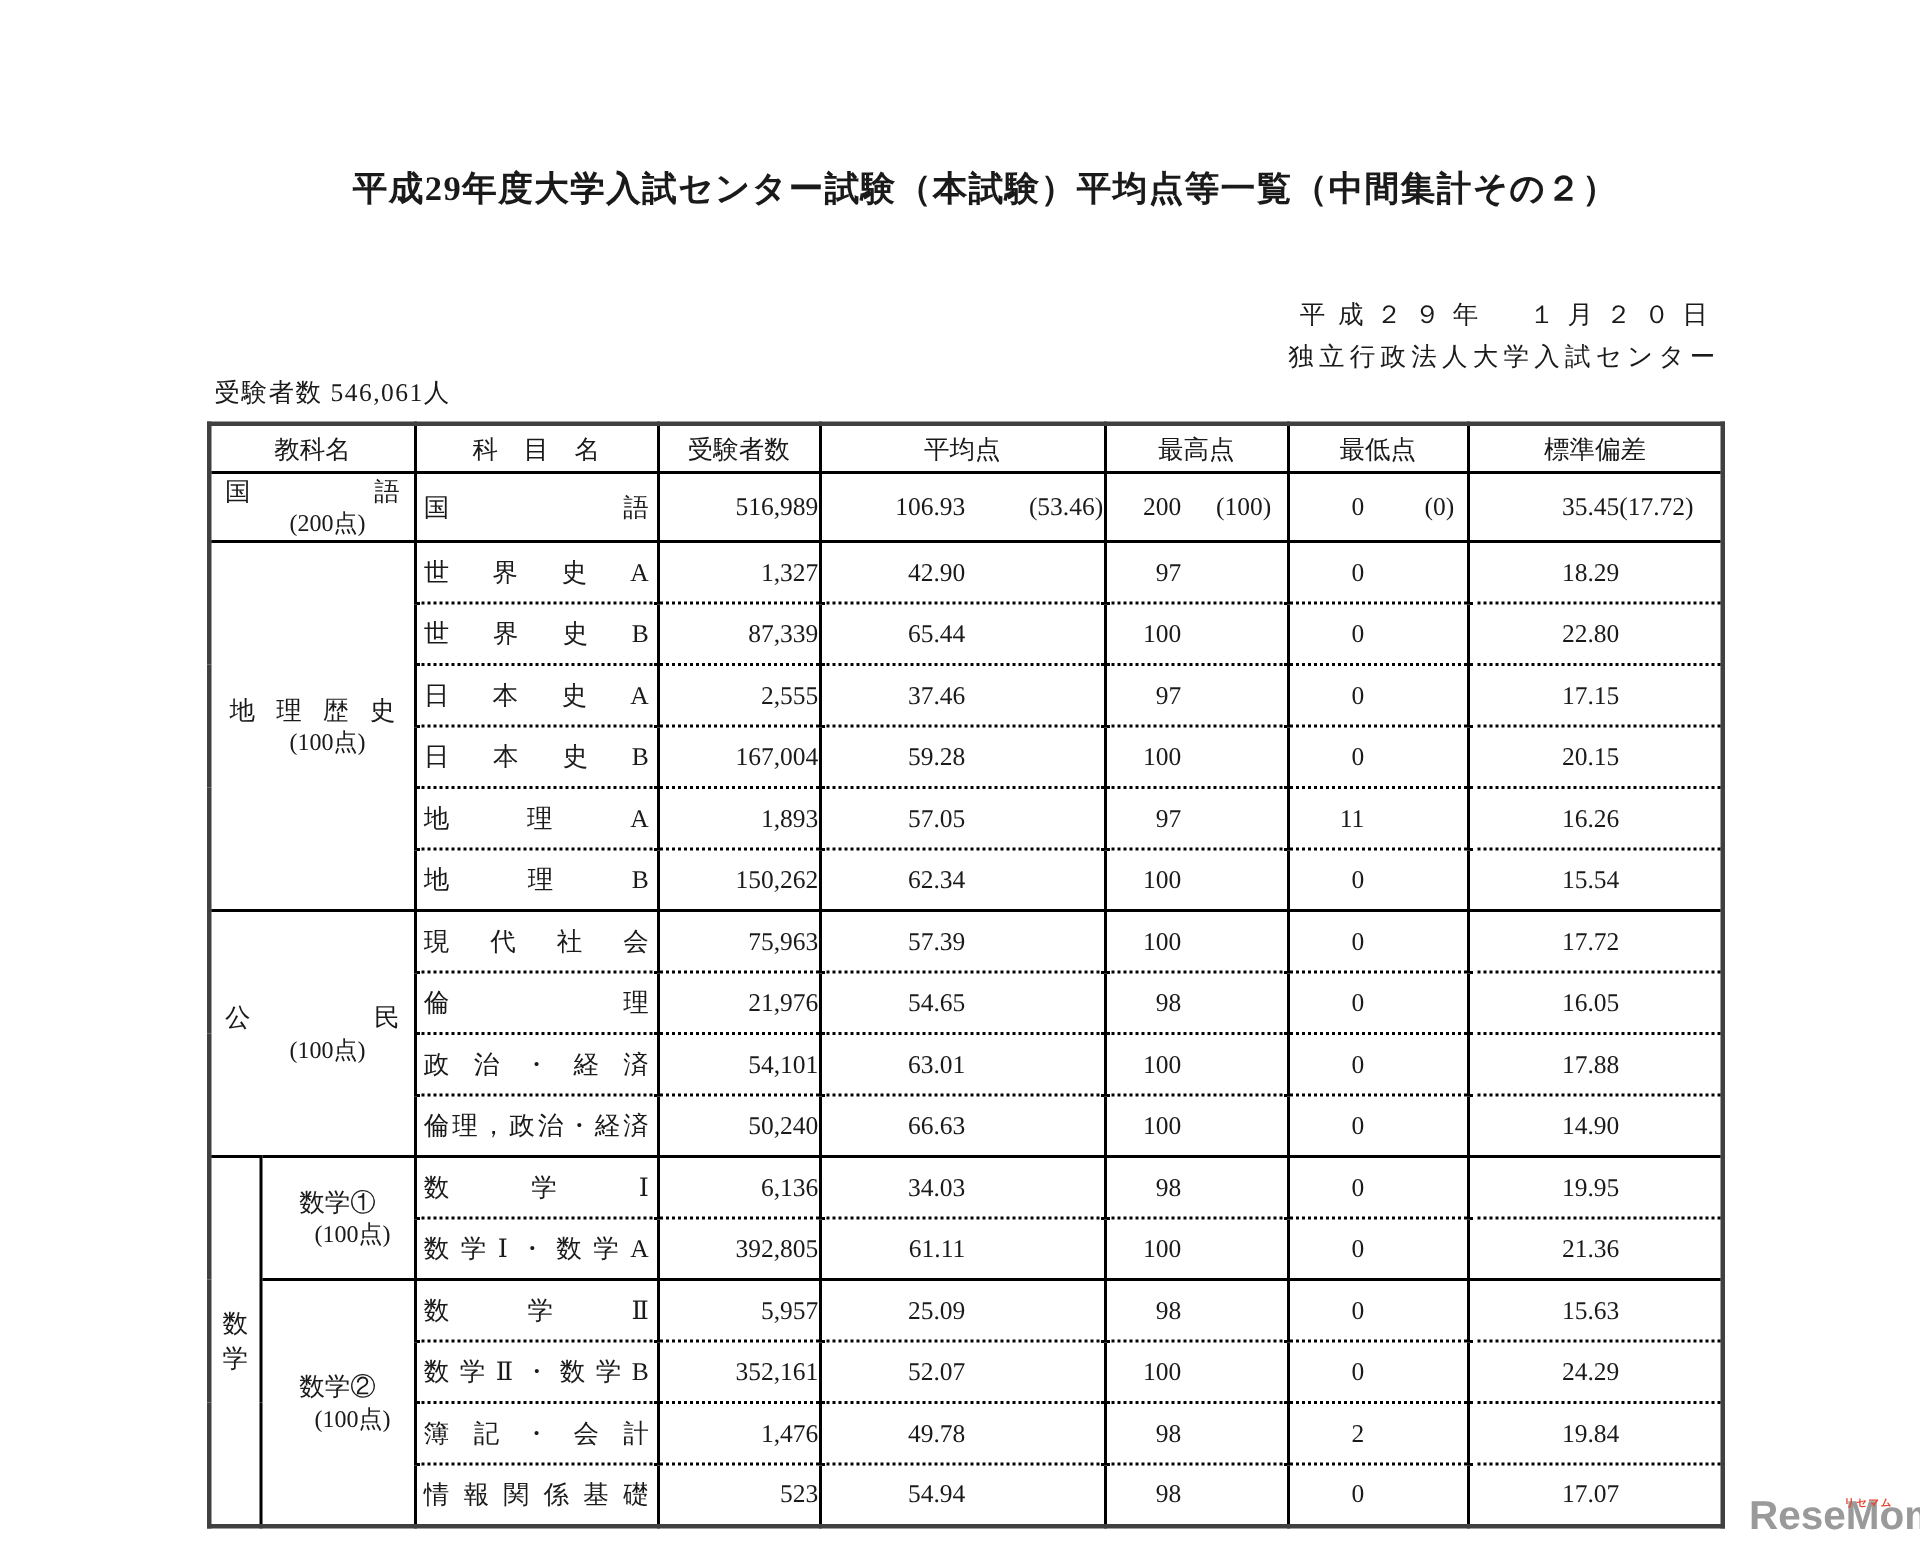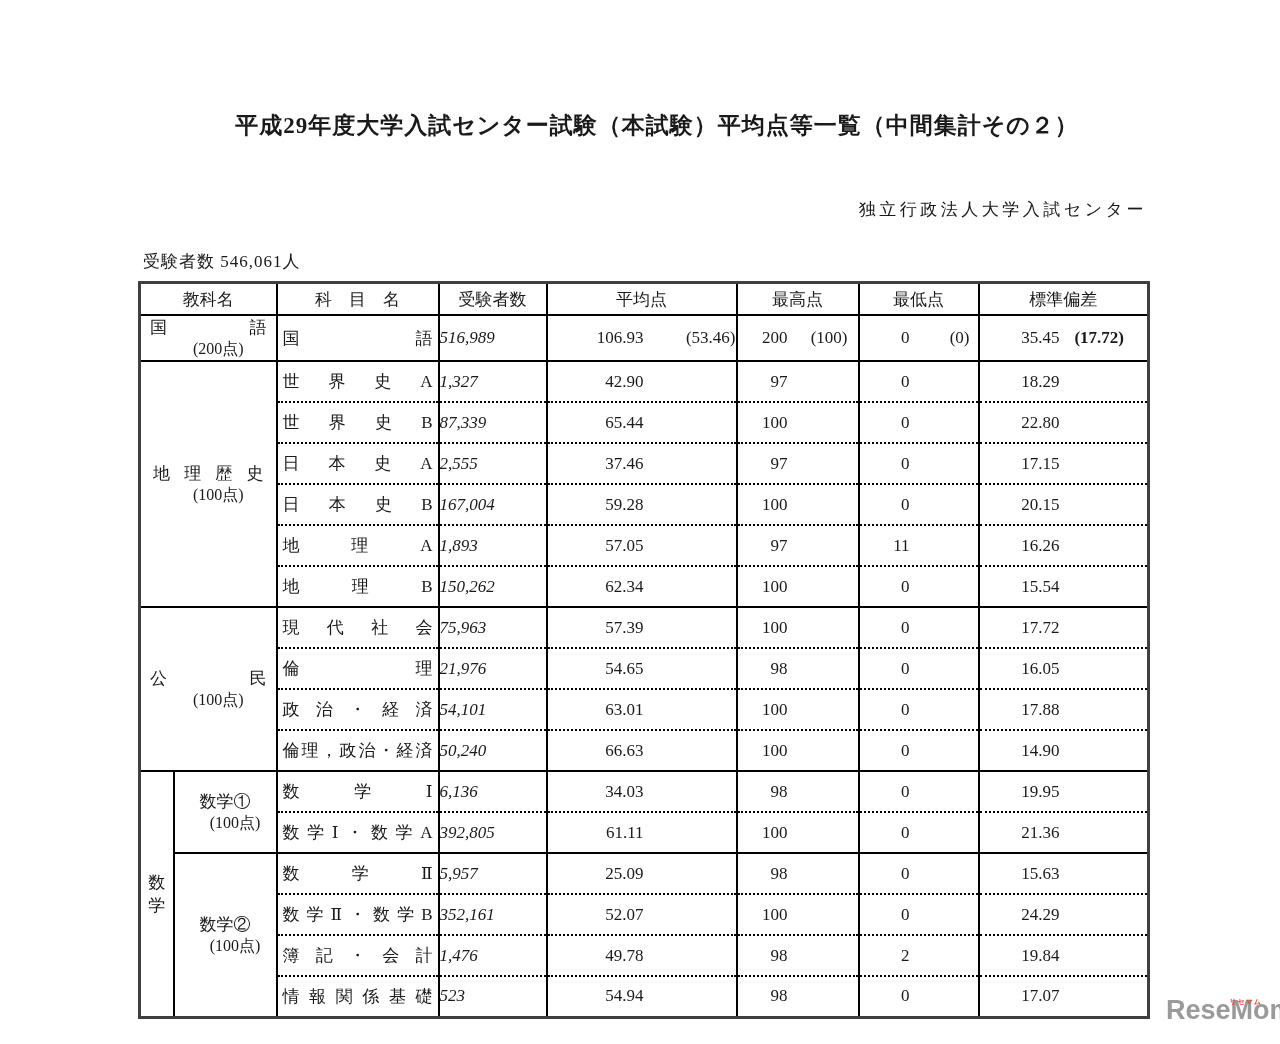--- a/index.html
+++ b/index.html
@@ -35,44 +35,45 @@
   tr.rdot   > th, tr.rdot   > td { border-top:2px dotted #000; }
   tr.h50 { height:46px; }
   tr.h41 { height:41px; }
   .grp { text-align:center; }
   .grp-name { text-align:justify; text-align-last:justify; padding:0 9px; }
   .grp-name.wide { padding:0 12px; }
   .grp-pts { text-align:center; font-size:16px;padding-left:20px; }
   .grp-center { text-align:center; }
   .vert { display:flex; flex-direction:column; justify-content:space-evenly; align-items:center; height:100%; }
   .subj { text-align:justify; text-align-last:justify; padding:0 5px; }
-  .apps { text-align:left; padding-right:8px;font-style:italic; }
+  .apps { text-align:right; padding-right:8px; }
   .pair { display:flex; align-items:baseline; }
   .pair .v { flex:0 0 auto; text-align:right; }
   .pair .p { flex:1 1 auto; text-align:right; }
   .avg .v { width:96px; }  .avg .p { }
   .max .v { width:50px; }  .max .p { padding-right:10px; }
   .min .v { width:50px; }  .min .p { padding-right:8px; }
-  .sd  .v { width:80px; }  .sd  .p { padding-right:23px;font-weight:bold; }
+  .sd  .v { width:80px;padding-left:20px; }  .sd  .p { padding-right:23px; }
   .logo {
     position:absolute; top:995px; left:1166px; width:110px; height:40px;
     font-family:"Liberation Sans","DejaVu Sans",sans-serif;
   }
   .logo-text { font-size:27px; font-weight:bold; color:#9a9a9a; letter-spacing:0; }
   .logo-tag {
     position:absolute; top:2px; right:14px; font-size:7px; font-weight:bold;
     color:#e8442e; letter-spacing:1px;
   }
 </style>
 </head>
 <body>
 
 <div class="title">平成29年度大学入試センター試験（本試験）平均点等一覧（中間集計その２）</div>
 
 <div class="meta">
+  <div class="date">平成２９年　１月２０日</div>
   <div class="org">独立行政法人大学入試センター</div>
 </div>
 
 <div class="total"><span>受験者数</span>&nbsp;<span>546,061人</span></div>
 
 <table class="score">
   <colgroup>
     <col style="width:34px">
       <col style="width:103px">
       <col style="width:162px">

